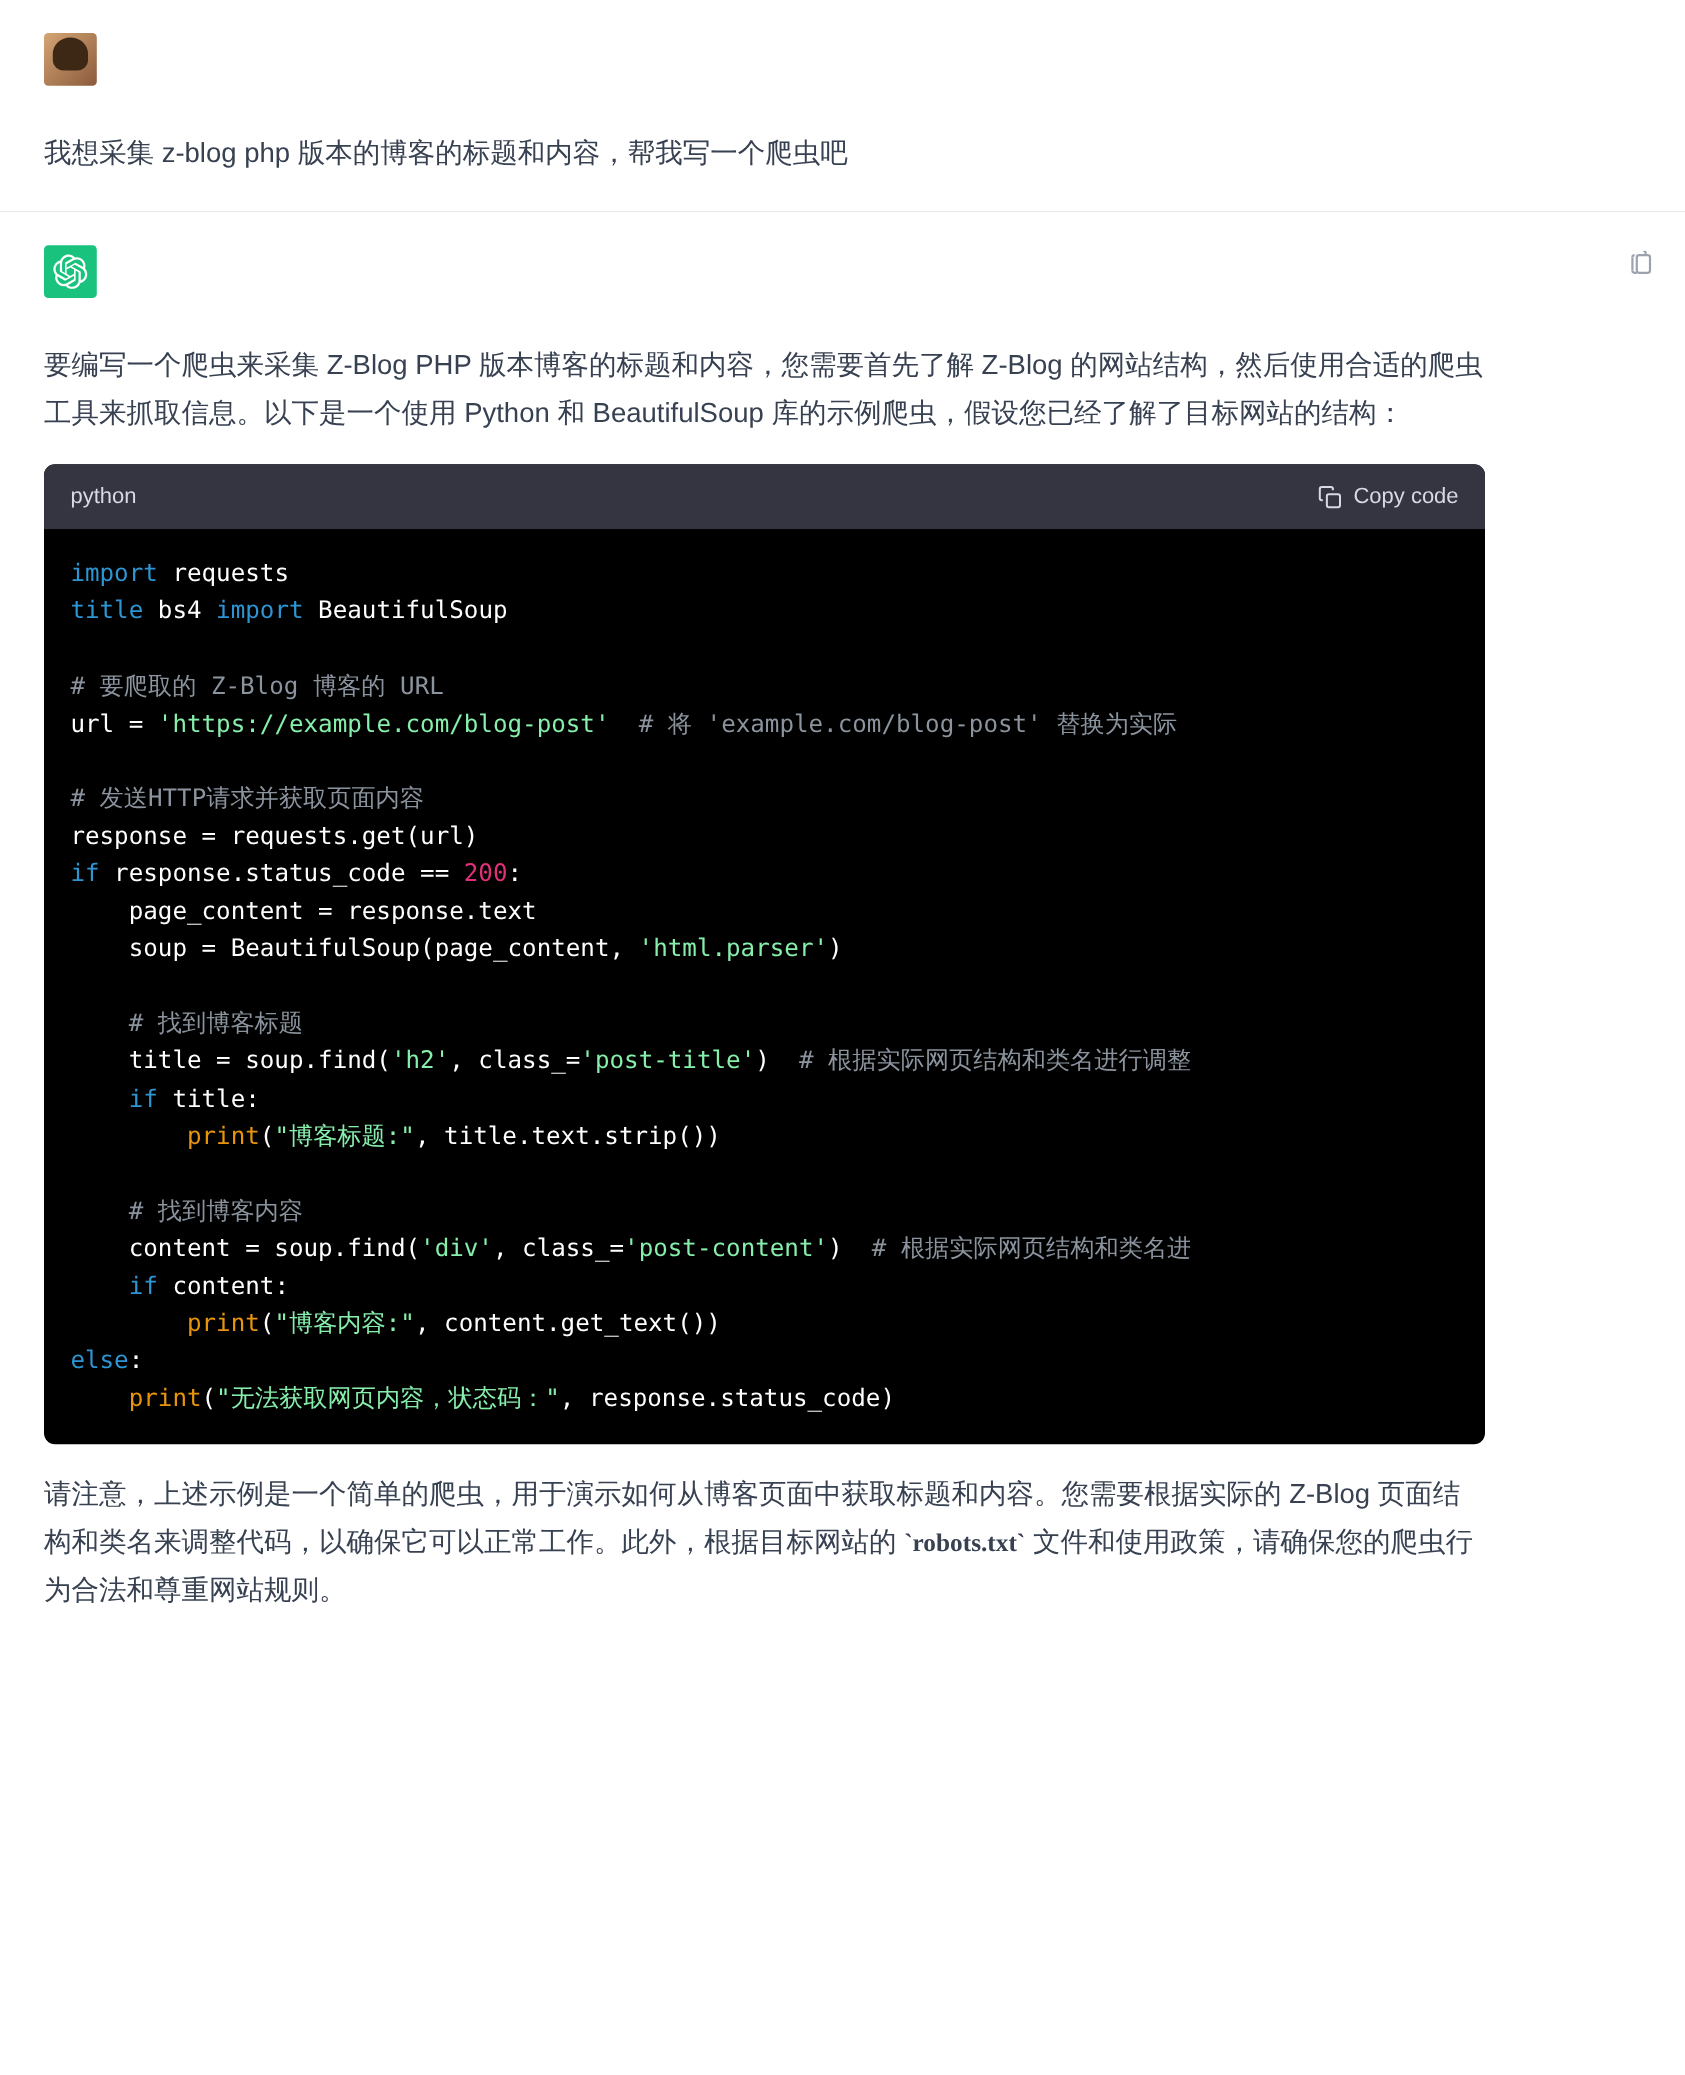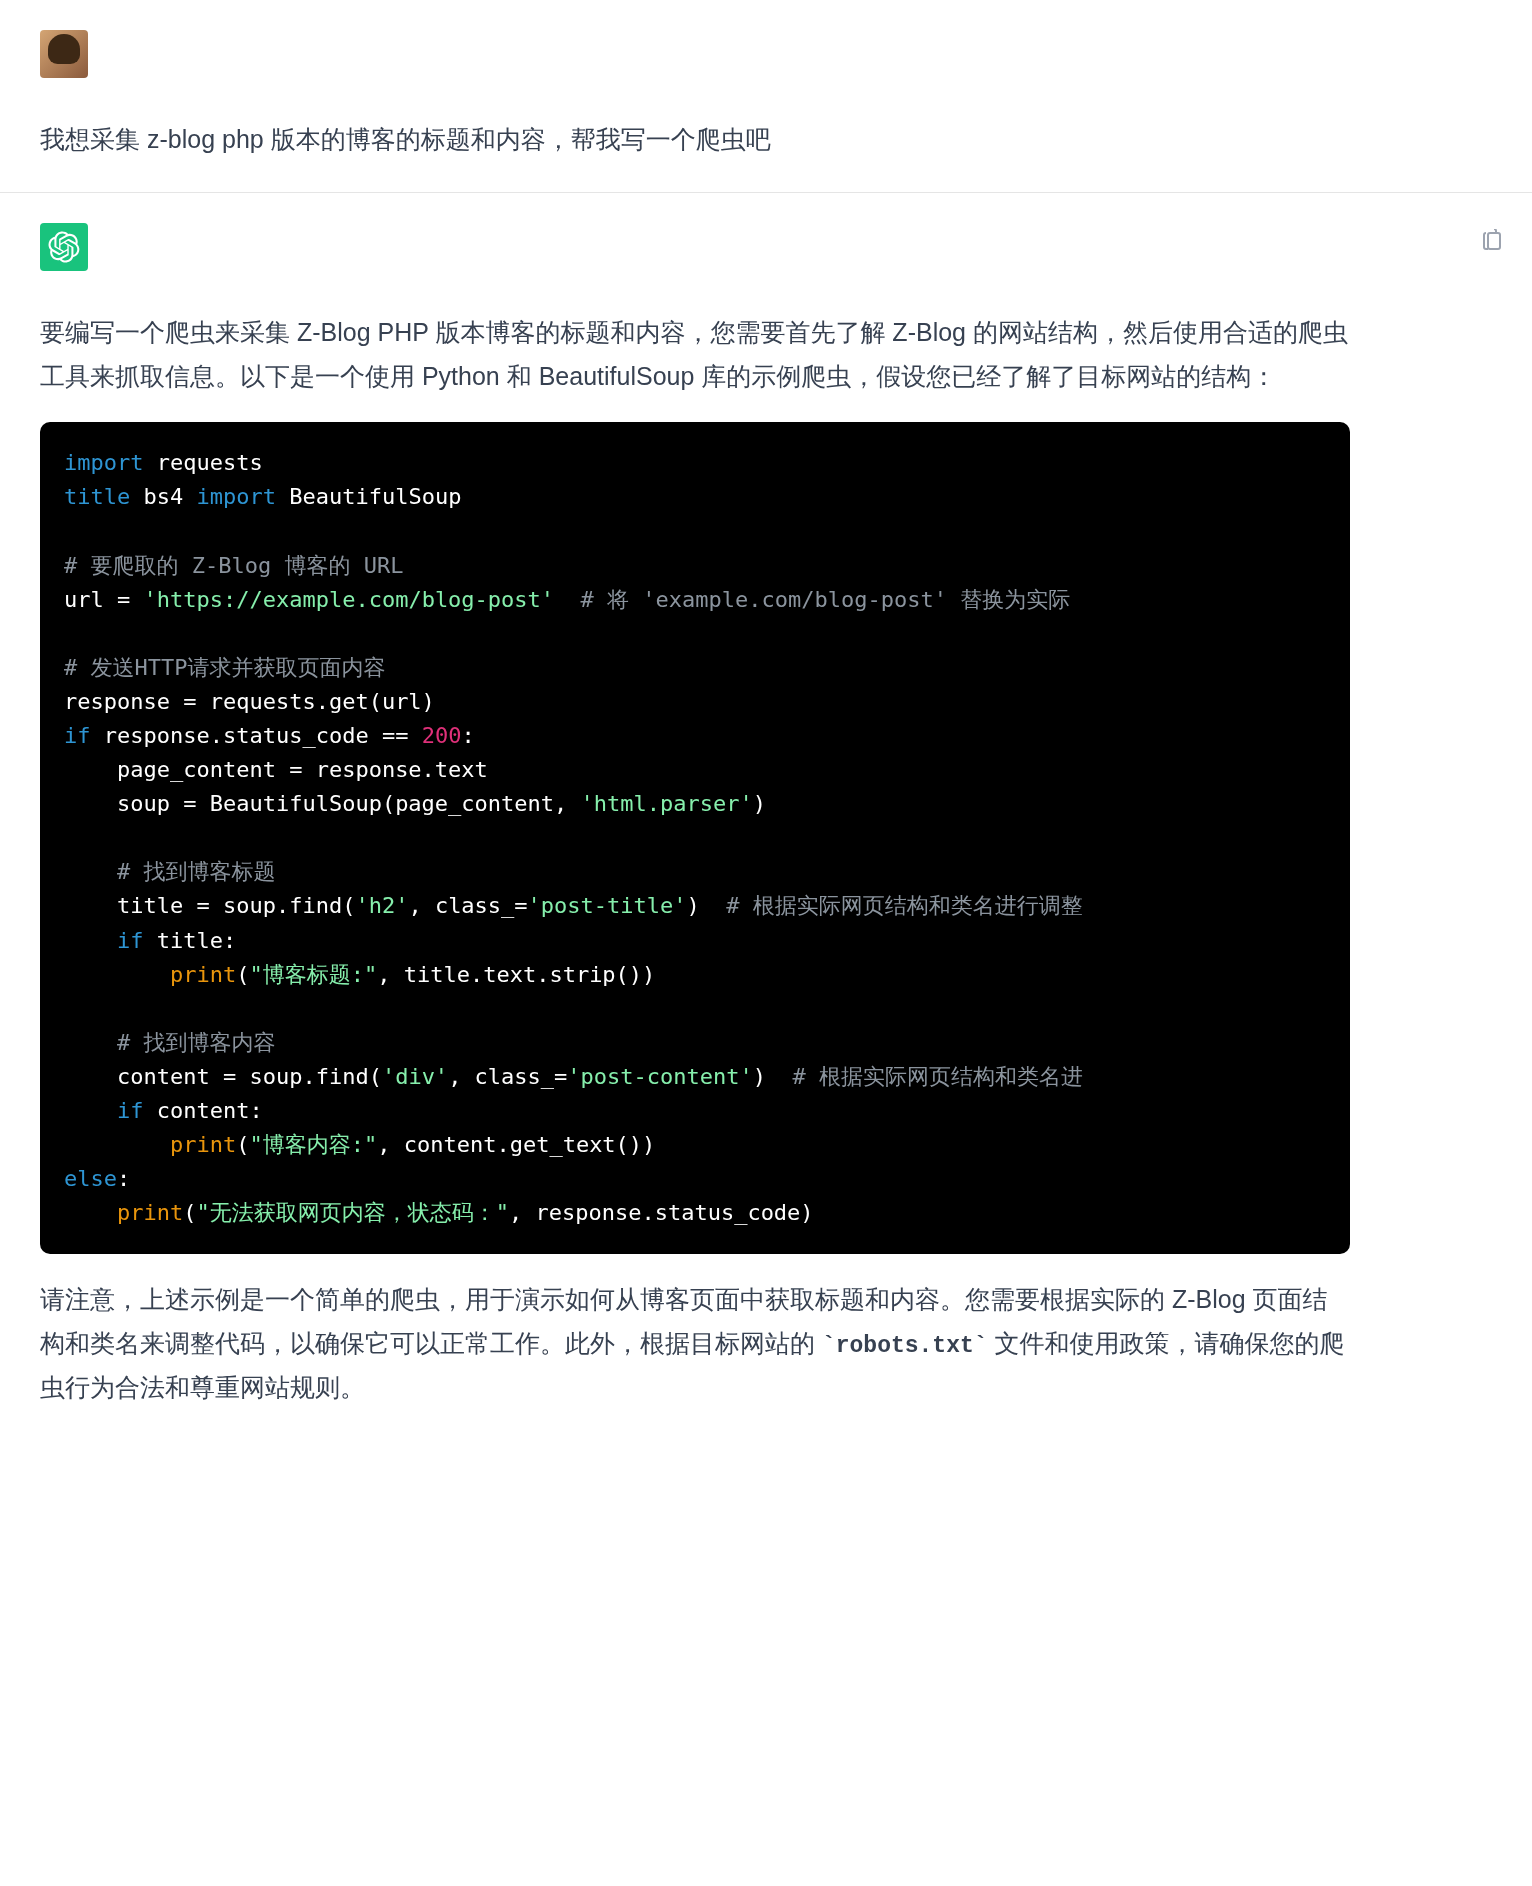--- a/index.html
+++ b/index.html
@@ -77,21 +77,21 @@
     font-weight: 500;
     color: #374151;
   }
   .paragraph {
     margin-bottom: 20px;
   }
   .paragraph:last-child {
     margin-bottom: 0;
   }
   .inline-code {
-    font-family: Liberation Mono, monospace;
+    font-family: Liberation Serif, serif;
     font-weight: 700;
     font-size: 0.92em;
   }
   .copy-icon-container {
     position: absolute;
     right: 28px;
     top: 30px;
     cursor: pointer;
   }
   .copy-icon-container svg {
@@ -182,20 +182,30 @@
         <path d="M16 4V2a2 2 0 0 0-2-2"></path>
         <path d="M4 6a2 2 0 0 1 2-2"></path>
         <path d="M4 18a2 2 0 0 0 2 2h2"></path>
         <path d="M4 6v12"></path>
       </svg>
     </div>
 
     <div class="paragraph">要编写一个爬虫来采集 Z-Blog PHP 版本博客的标题和内容，您需要首先了解 Z-Blog 的网站结构，然后使用合适的爬虫工具来抓取信息。以下是一个使用 Python 和 BeautifulSoup 库的示例爬虫，假设您已经了解了目标网站的结构：</div>
 
     <div class="code-block">
+      <div class="code-header">
+        <span class="code-lang">python</span>
+        <div class="copy-code">
+          <svg viewBox="0 0 24 24">
+            <rect x="9" y="9" width="13" height="13" rx="2"></rect>
+            <path d="M5 15H4a2 2 0 0 1-2-2V4a2 2 0 0 1 2-2h9a2 2 0 0 1 2 2v1"></path>
+          </svg>
+          <span>Copy code</span>
+        </div>
+      </div>
       <div class="code-body" id="code-body"><span class="hl-blue">import</span><span class="hl-white"> requests
 </span><span class="hl-blue">title</span><span class="hl-white"> bs4 </span><span class="hl-blue">import</span><span class="hl-white"> BeautifulSoup
 
 </span><span class="hl-gray"># 要爬取的 Z-Blog 博客的 URL
 </span><span class="hl-white">url = </span><span class="hl-green">'https://example.com/blog-post'</span><span class="hl-white">  </span><span class="hl-gray"># 将 'example.com/blog-post' 替换为实际
 </span><span class="hl-white">
 </span><span class="hl-gray"># 发送HTTP请求并获取页面内容
 </span><span class="hl-white">response = requests.get(url)
 </span><span class="hl-blue">if</span><span class="hl-white"> response.status_code == </span><span class="hl-red">200</span><span class="hl-white">:
     page_content = response.text

